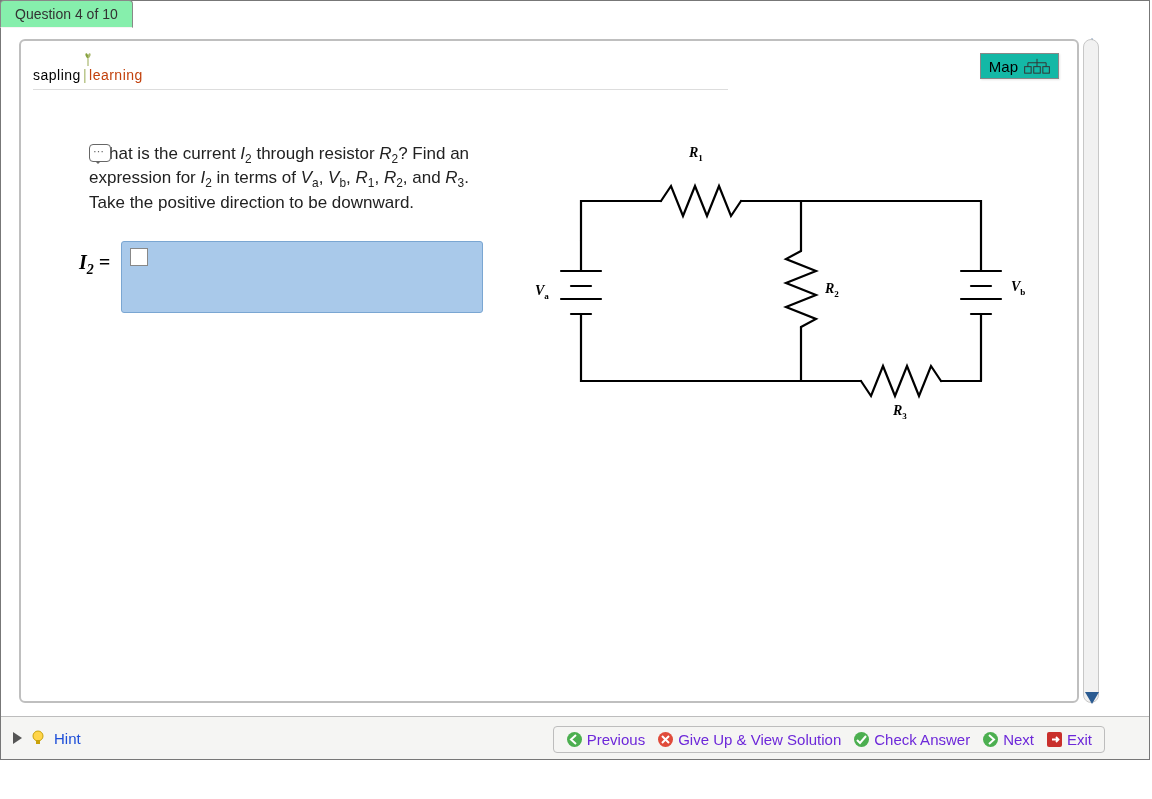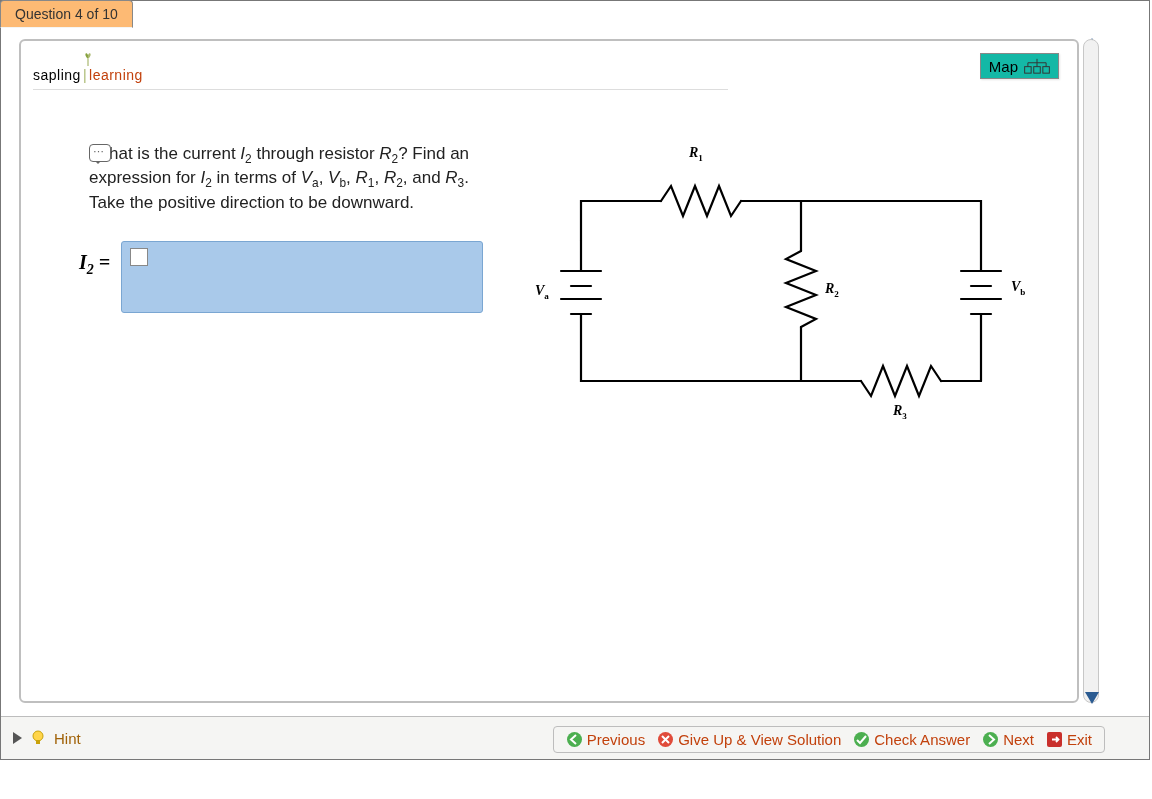--- a/index.html
+++ b/index.html
@@ -24,21 +24,21 @@
 
   .tab {
     position: absolute;
     top: -1px;
     left: -1px;
     height: 26px;
     padding: 0 14px;
     line-height: 26px;
     font-size: 14px;
     color: #333;
-    background: #fdba74;
+    background: #86efac;
     border: 1px solid #888;
     border-top-left-radius: 4px;
     border-top-right-radius: 4px;
     border-bottom: 1px solid #f5f5f3;
     z-index: 5;
   }
 
   .content-area {
     position: absolute;
     left: 18px;
@@ -155,40 +155,40 @@
     display:flex;
     align-items:center;
   }
 
   .hint-btn {
     margin-left:12px;
     display:flex;
     align-items:center;
     gap:8px;
     font-size:15px;
-    color:#a16207;
+    color:#1d4ed8;
   }
   .hint-btn .tri {
     width:0;height:0;border-top:6px solid transparent;border-bottom:6px solid transparent;border-left:9px solid #555;
   }
   .hint-btn .bulb { width:16px; height:16px; }
 
   .nav-cluster {
     position:absolute;
     right:44px;
     bottom:6px;
     display:flex;
     align-items:center;
     gap:4px;
     background:#f5f5f3;
     border:1px solid #bdbdbd;
     border-radius:4px;
     padding:4px 8px;
     font-size:15px;
-    color:#c2410c;
+    color:#6d28d9;
   }
   .nav-item { display:flex; align-items:center; gap:4px; padding:0 4px; }
   .nav-item svg { width:17px; height:17px; }
 
   .scroll-track {
     position:absolute;
     top: 38px;
     bottom: 56px;
     right: 50px;
     width: 14px;

